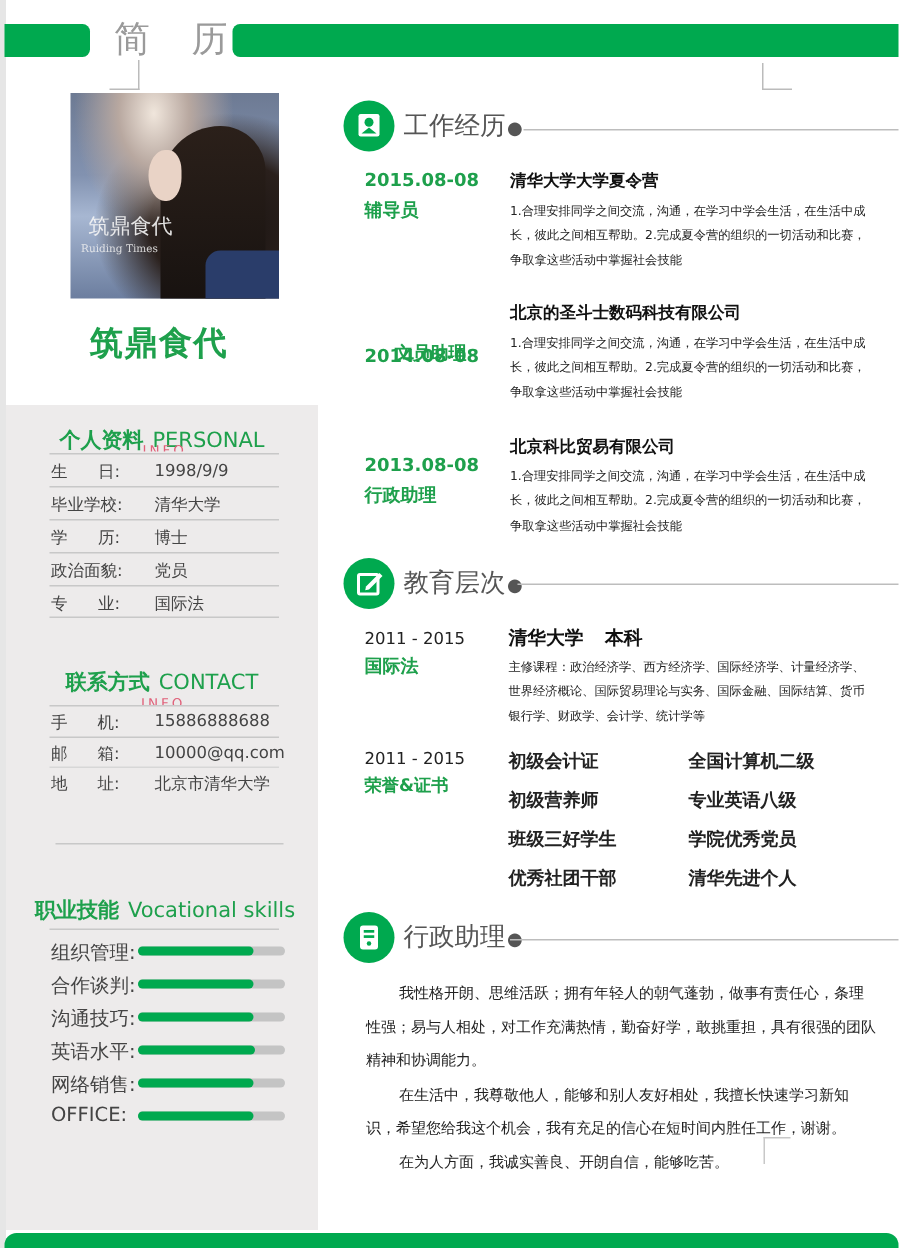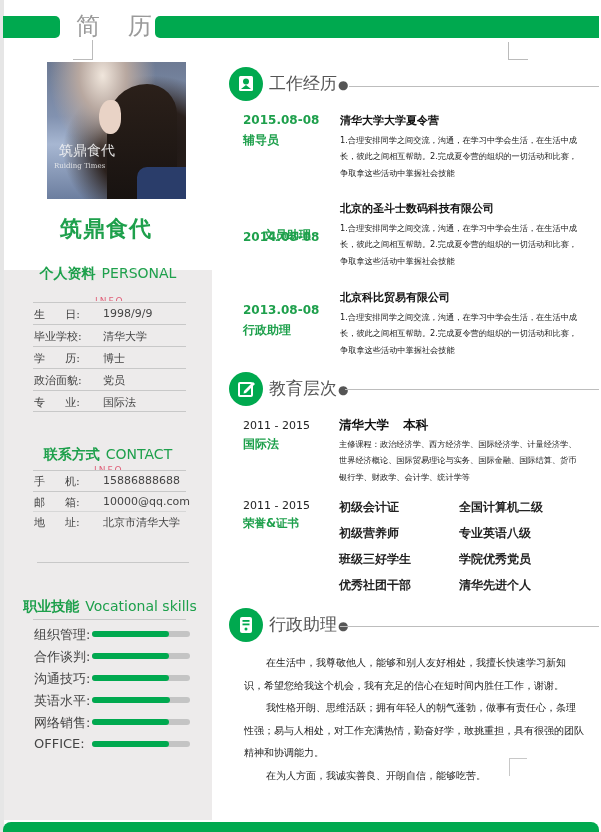--- a/index.html
+++ b/index.html
@@ -100,21 +100,21 @@
 
   <div class="photo">
     <div class="photo-hair"></div>
     <div class="photo-face"></div>
     <div class="photo-coat"></div>
     <div class="photo-caption">筑鼎食代</div>
     <div class="photo-sub">Ruiding Times</div>
   </div>
   <div class="name">筑鼎食代</div>
 
-  <div class="sec-head" style="top:265px;">
+  <div class="sec-head" style="top:285px;">
     <span class="cn">个人资料</span><span class="en">PERSONAL</span>
   </div>
   <div class="sec-ghost" style="left:95px; top:296px;">INFO</div>
   <div class="info-table" style="top:302px;">
     <div class="info-row">
       <div class="k">
           <span class="k-spread">
             <span>生</span>
             <span>日:</span>
           </span>
@@ -286,20 +286,20 @@
           <rect x="13.5" y="12" width="7" height="1.8" fill="#00a94f"></rect>
           <rect x="13.5" y="15.5" width="7" height="1.8" fill="#00a94f"></rect>
           <circle cx="17" cy="21" r="1.5" fill="#00a94f"></circle>
         </svg>
     </div>
     <div class="sect-title"><span>行政助理</span><span class="sect-dot">●</span></div>
   </div>
   <div class="sect-line" style="left:340px; top:626px; width:259px;"></div>
 
   <div class="self">
+    <p>我性格开朗、思维活跃；拥有年轻人的朝气蓬勃，做事有责任心，条理性强；易与人相处，对工作充满热情，勤奋好学，敢挑重担，具有很强的团队精神和协调能力。</p>
     <p>在生活中，我尊敬他人，能够和别人友好相处，我擅长快速学习新知识，希望您给我这个机会，我有充足的信心在短时间内胜任工作，谢谢。</p>
-    <p>我性格开朗、思维活跃；拥有年轻人的朝气蓬勃，做事有责任心，条理性强；易与人相处，对工作充满热情，勤奋好学，敢挑重担，具有很强的团队精神和协调能力。</p>
     <p>在为人方面，我诚实善良、开朗自信，能够吃苦。</p>
   </div>
   <div class="corner-br"></div>
 
   <div class="foot-bar"></div>
 </div>
 
 </body></html>

